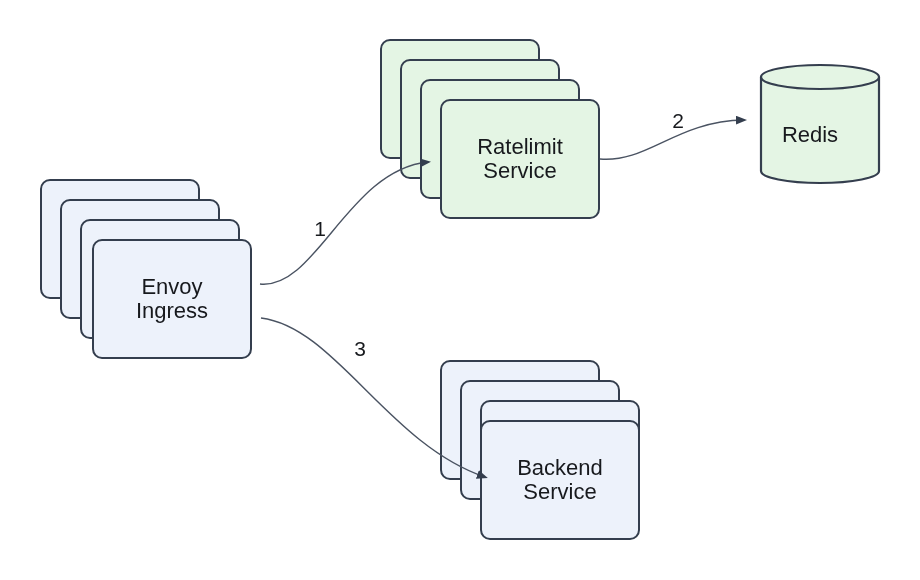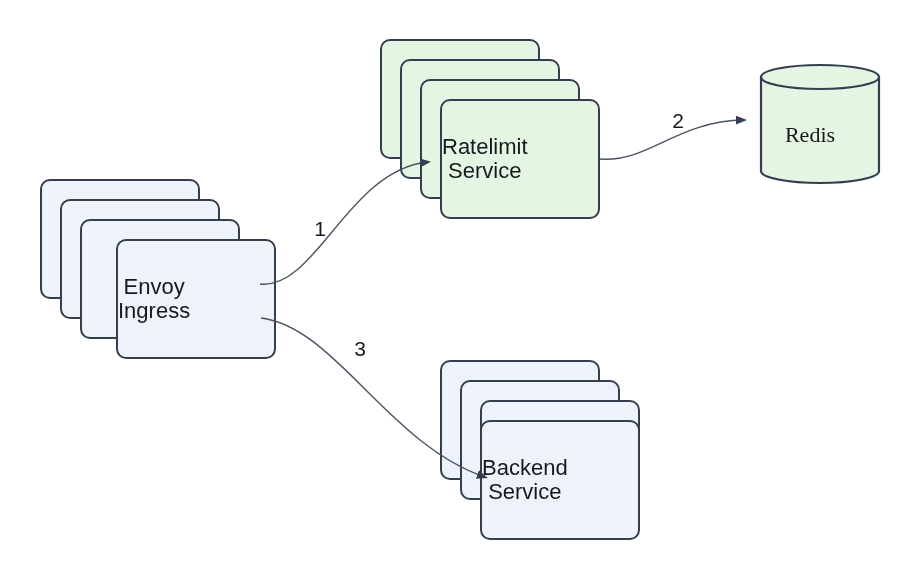--- a/index.html
+++ b/index.html
@@ -26,31 +26,32 @@
     position: absolute;
     width: 160px; height: 120px;
     border: 2px solid var(--stroke-color);
     border-radius: 10px;
     background: var(--blue-fill);
   }
   .card.green { background: var(--green-fill); }
   .card.front {
     display: flex;
     align-items: center;
+    justify-content: center;
   }
   .node-label {
     font-size: 22px;
     line-height: 24px;
     color: var(--text-color);
     text-align: center;
     white-space: pre-line;
   }
   .cylinder {
     position: absolute;
-    width: 102px; height: 122px; font-family: Liberation Serif, serif;
+    width: 102px; height: 122px;
   }
   .cylinder svg { display: block; width: 122px; height: 122px; }
   .cyl-shape { fill: var(--green-fill); stroke: var(--stroke-color); stroke-width: 2.2; }
   .cylinder .node-label {
     position: absolute;
     left: 0; top: 0; right: 0; bottom: 0;
     padding-top: 22px;
     display: flex;
     align-items: center;
     justify-content: center;
@@ -78,21 +79,21 @@
 </style>
 </head>
 <body>
 
 <div class="canvas">
 
   <div>
     <div class="card" style="left:40px;  top:179px;"></div>
     <div class="card" style="left:60px;  top:199px;"></div>
     <div class="card" style="left:80px;  top:219px;"></div>
-    <div class="card front" style="left:116px; top:239px;">
+    <div class="card front" style="left:92px; top:239px;">
       <span class="node-label">Envoy
 Ingress</span>
     </div>
   </div>
 
   <div>
     <div class="card green" style="left:380px; top:39px;"></div>
     <div class="card green" style="left:400px; top:59px;"></div>
     <div class="card green" style="left:420px; top:79px;"></div>
     <div class="card green front" style="left:440px; top:99px;">

